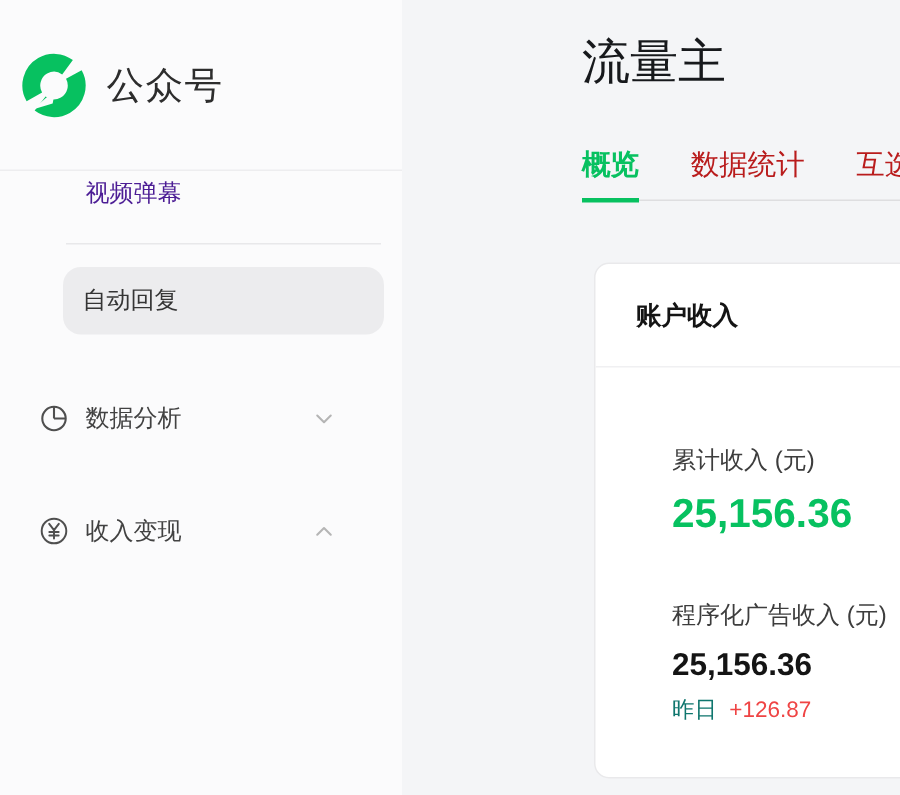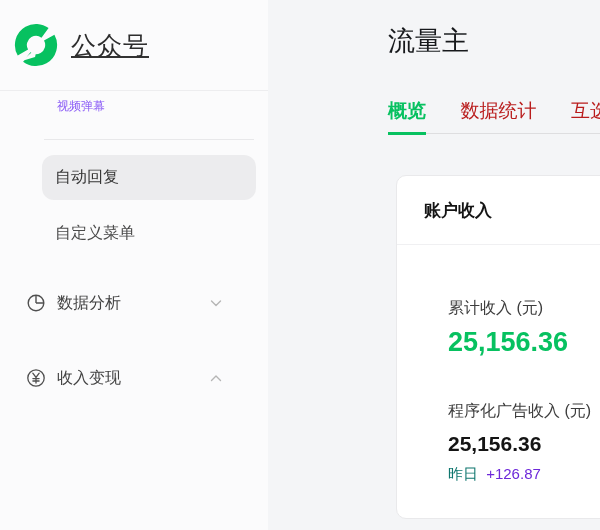--- a/index.html
+++ b/index.html
@@ -10,31 +10,31 @@
     font-family:"Liberation Sans","DejaVu Sans",sans-serif;
     color:#333;
   }
 
   
   .sidebar {
     position:absolute; left:0; top:0; width:268px; height:530px;
     background:#fbfbfc;
   }
   .sidebar-header {
-    height:91px; border-bottom:1px solid #ededef;
-    display:flex; align-items:center; padding-left:14px;text-decoration:underline;
+    height:114px; border-bottom:1px solid #ededef;
+    display:flex; align-items:center; padding-left:14px;
   }
   .logo { width:44px; height:44px; display:block; }
   .brand-title {
     margin-left:13px; font-size:25px; color:#2d2d2d; letter-spacing:1px; font-weight:500;
   }
   .nav { display:flex; flex-direction:column; }
   .nav-item-plain {
     height:30px; display:flex; align-items:center;
-    padding-left:57px; font-size:12px; color:#8b5cf6; cursor:pointer;
+    padding-left:57px; font-size:16px; color:#4c1d95; cursor:pointer;
   }
   .nav-divider {
     height:1px; background:#e8e8ea; margin:18px 14px 9px 44px;
   }
   .nav-pill {
     height:45px; margin:1px 12px 1px 42px; padding-left:13px;
     border-radius:12px; display:flex; align-items:center;
     font-size:16px; color:#4a4a4a; cursor:pointer;
   }
   .nav-pill.selected {
@@ -47,21 +47,21 @@
   .nav-section.first { margin-top:24px; }
   .nav-section.second { margin-top:31px;text-align:right; }
   .nav-section .nav-label { margin-left:11px; }
   .nav-icon { width:20px; height:20px; display:block; flex:0 0 auto; }
   .chevron { margin-left:auto; width:16px; height:16px; display:block; }
 
   
   .main { position:absolute; left:268px; top:0; width:332px; height:530px; }
   .page-title {
     position:absolute; left:120px; top:20px;
-    font-size:27px; line-height:42px; font-weight:500; color:#17191c; white-space:nowrap;
+    font-size:32px; line-height:42px; font-weight:500; color:#17191c; white-space:nowrap;
   }
   .tabs {
     position:absolute; left:120px; top:99px; width:400px;
     border-bottom:1px solid #dedee0; white-space:nowrap;
   }
   .tab {
     display:inline-block; font-size:19px; line-height:23px;
     padding-bottom:10px; margin-right:30px; color:#b91c1c; cursor:pointer;
   }
   .tab.active {
@@ -81,21 +81,21 @@
   .metric-label { font-size:16px; line-height:20px; color:#3d3d3d; white-space:nowrap; }
   .metric-value.green {
     margin-top:9px; font-size:27px; line-height:30px; font-weight:700; color:#07c160; white-space:nowrap;
   }
   .metric.second { margin-top:44px; }
   .metric-value.dark {
     margin-top:11px; font-size:21px; line-height:23px; font-weight:700; color:#141414; white-space:nowrap;
   }
   .metric-sub { margin-top:9px; font-size:15px; line-height:19px; white-space:nowrap; }
   .sub-label { color:#0f766e; }
-  .sub-value { color:#6d28d9; margin-left:4px; }
+  .sub-value { color:#ef4444; margin-left:4px; }
 </style>
 </head>
 <body>
 
 <div class="app">
 
   <aside class="sidebar">
     <div class="sidebar-header">
       <span>
         <svg class="logo" viewBox="0 0 48 48" aria-hidden="true">
@@ -110,23 +110,20 @@
 
     <nav class="nav">
       <div class="nav-item-plain">
         <span>视频弹幕</span>
       </div>
 
       <div class="nav-divider"></div>
 
       <div class="nav-pill selected">
         <span>自动回复</span>
-      </div>
-      <div class="nav-pill">
-        <span>自定义菜单</span>
       </div>
 
       <div class="nav-section first">
         <span>
           <svg class="nav-icon" viewBox="0 0 20 20" aria-hidden="true">
             <circle cx="10" cy="10" r="7.8" fill="none" stroke="#4f4f4f" stroke-width="1.4"></circle>
             <path d="M10 10 L10 2.2 M10 10 L17.8 10" fill="none" stroke="#4f4f4f" stroke-width="1.4"></path>
           </svg>
         </span>
         <span class="nav-label">数据分析</span>

